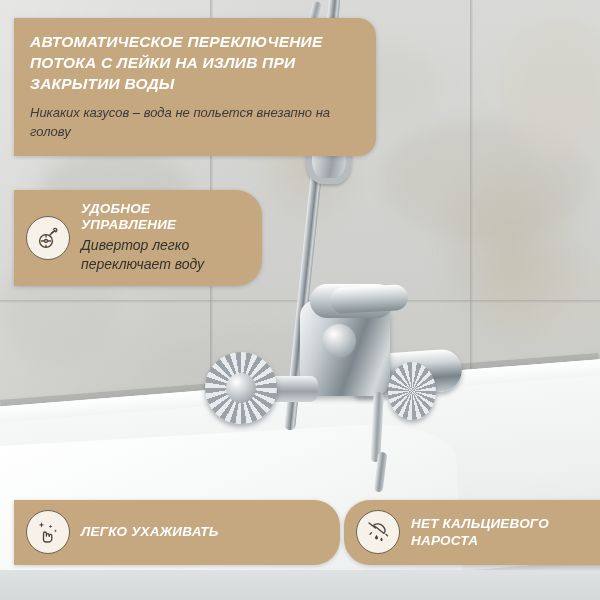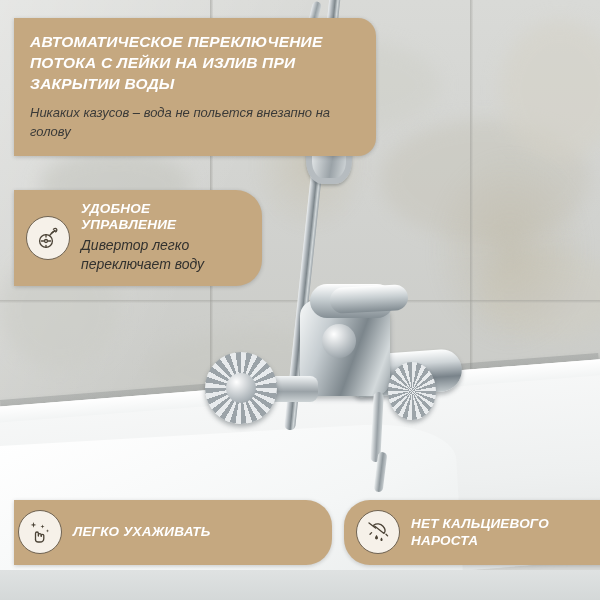--- a/index.html
+++ b/index.html
@@ -293,21 +293,21 @@
   }
   .card-2 {
     left: 14px; top: 190px;
     width: 222px;
     padding: 11px 14px 12px 12px;
     border-radius: 0 26px 26px 0;
   }
   .card-3 {
     left: 14px; top: 500px;
     width: 300px;
-    padding: 10px 14px 11px 4px;
+    padding: 10px 14px 11px 12px;
     border-radius: 0 26px 26px 0;
   }
   .card-4 {
     left: 344px; top: 500px;
     width: 246px;
     padding: 10px 12px 11px 12px;
     border-radius: 26px 0 0 26px;
   }
 
   .icon-circle {

